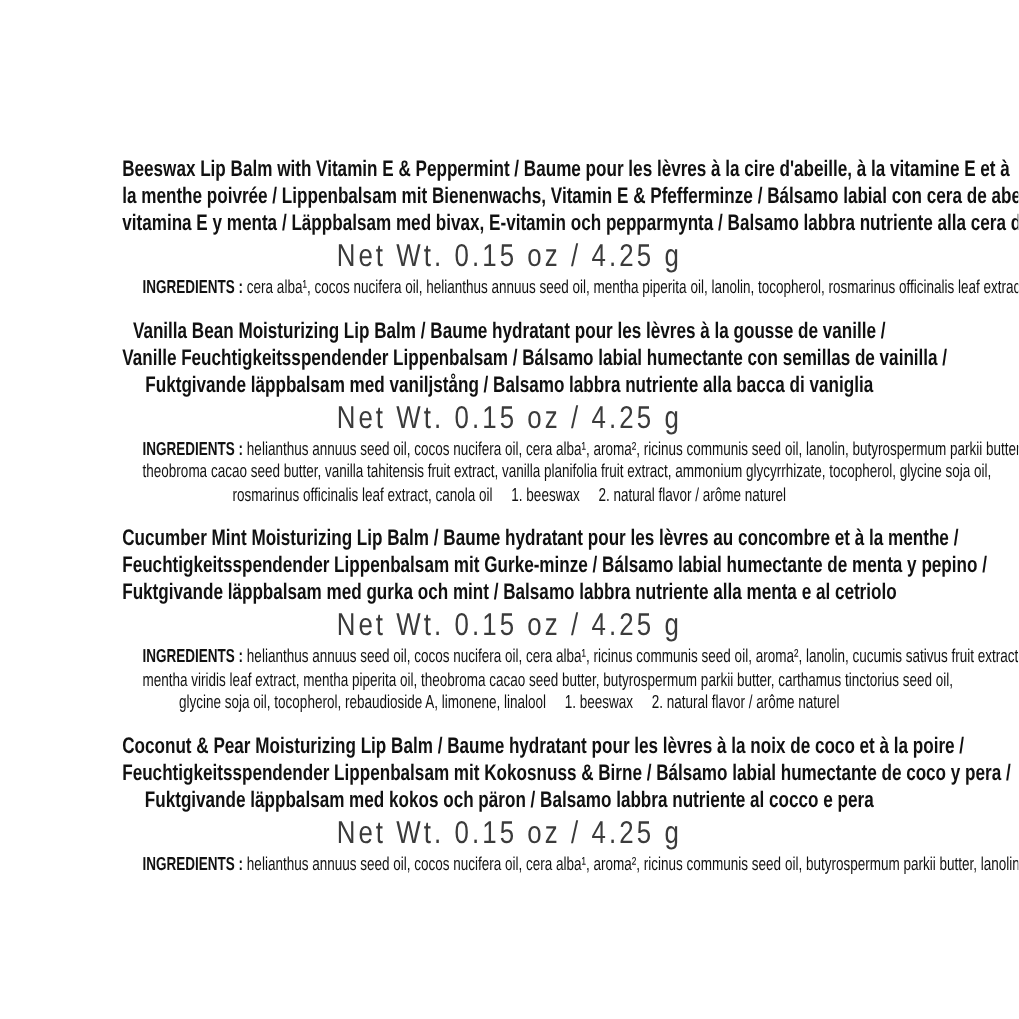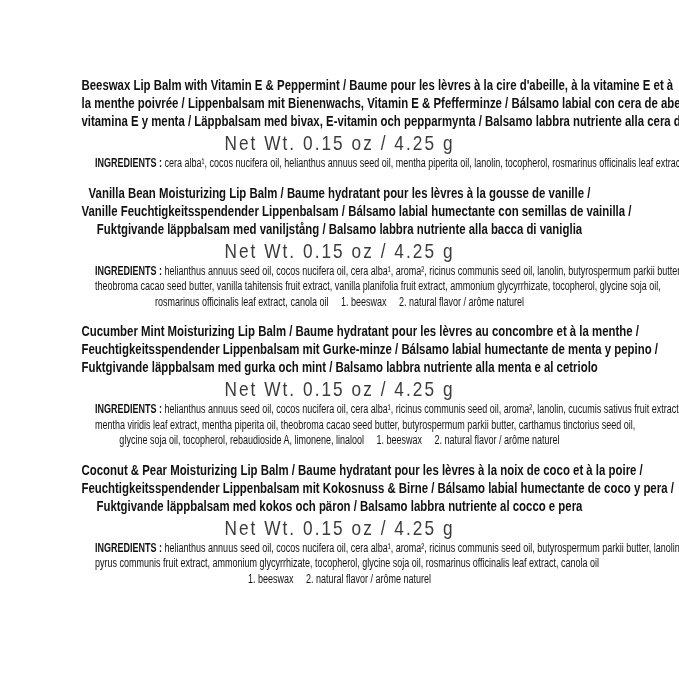--- a/index.html
+++ b/index.html
@@ -3,21 +3,21 @@
 <meta charset="utf-8">
 <style>
   html, body { margin: 0; padding: 0; background: #ffffff; }
   body { font-family: "Liberation Sans", sans-serif; }
   .page {
     position: relative;
     width: 679px;
     height: 679px;
     background: #ffffff;
     box-sizing: border-box;
-    padding-top: 76px;
+    padding-top: 104px;
     overflow: hidden;
   }
   .product { margin-bottom: 12px; }
   .title-line {
     font-weight: bold;
     font-size: 15px;
     line-height: 18px;
     color: #111111;
     text-align: center;
     white-space: pre;
@@ -98,20 +98,16 @@
 
   <section class="product">
     <div class="title">
         <div class="title-line">Coconut &amp; Pear Moisturizing Lip Balm / Baume hydratant pour les lèvres à la noix de coco et à la poire /</div>
         <div class="title-line">Feuchtigkeitsspendender Lippenbalsam mit Kokosnuss &amp; Birne / Bálsamo labial humectante de coco y pera /</div>
         <div class="title-line">Fuktgivande läppbalsam med kokos och päron / Balsamo labbra nutriente al cocco e pera</div>
       </div>
     <div class="netwt">Net Wt. 0.15 oz / 4.25 g</div>
     <div class="ing">
       <div class="ing-line"><span class="ing-label">INGREDIENTS : </span><span>helianthus annuus seed oil, cocos nucifera oil, cera alba¹, aroma², ricinus communis seed oil, butyrospermum parkii butter, lanolin,</span></div>
-      <div>
-          <div class="ing-line">pyrus communis fruit extract, ammonium glycyrrhizate, tocopherol, glycine soja oil, rosmarinus officinalis leaf extract, canola oil</div>
-          <div class="ing-line">1. beeswax     2. natural flavor / arôme naturel</div>
-        </div>
     </div>
   </section>
 
 </div>
 
 </body></html>

